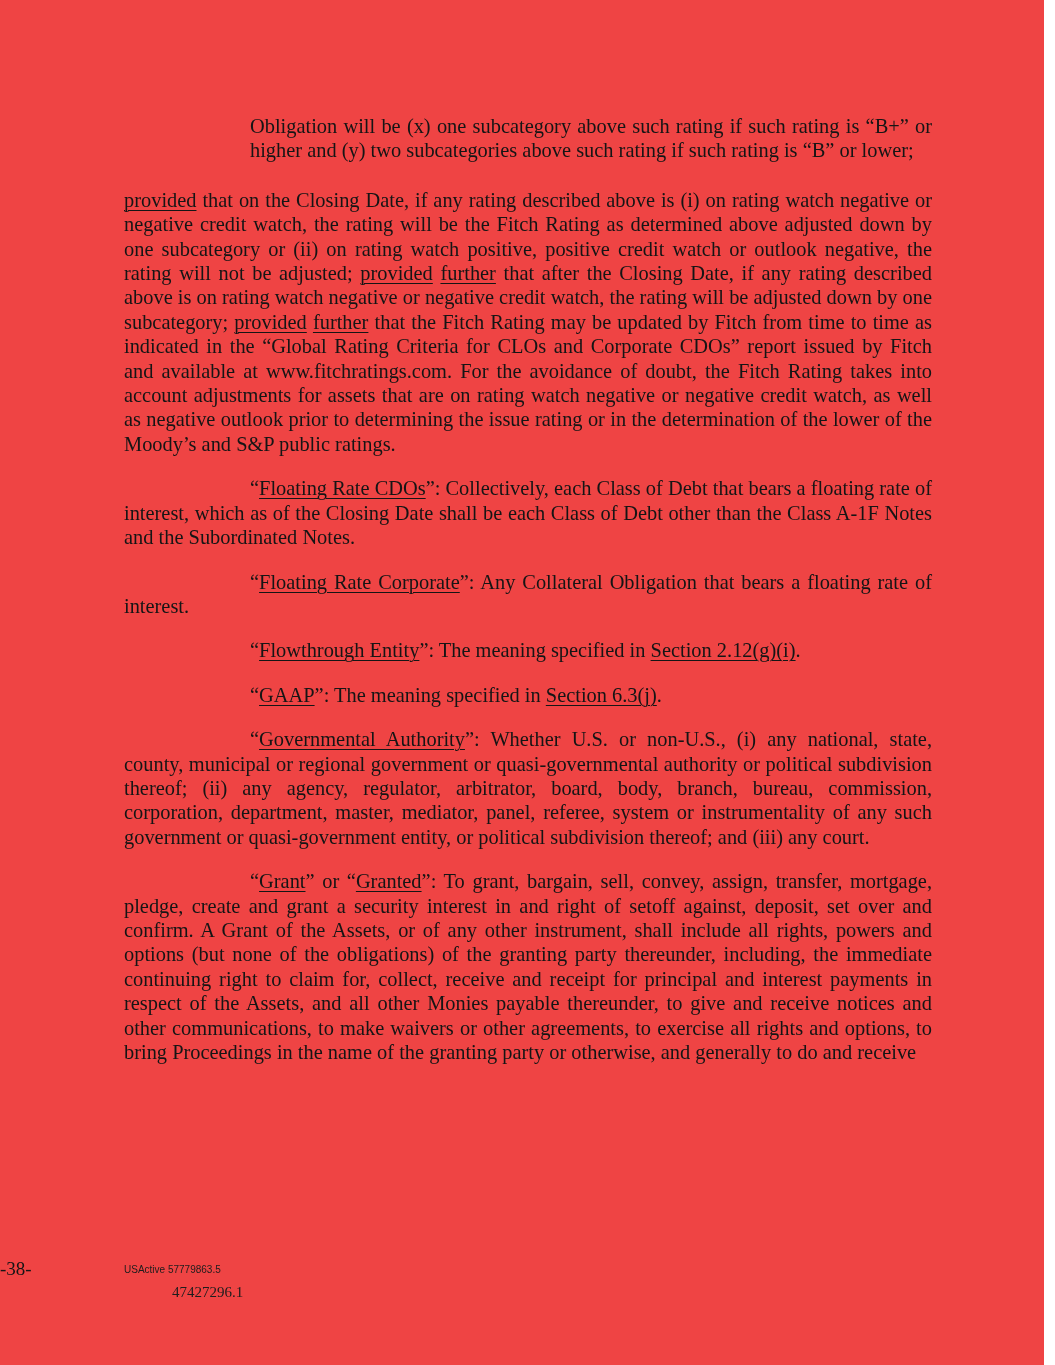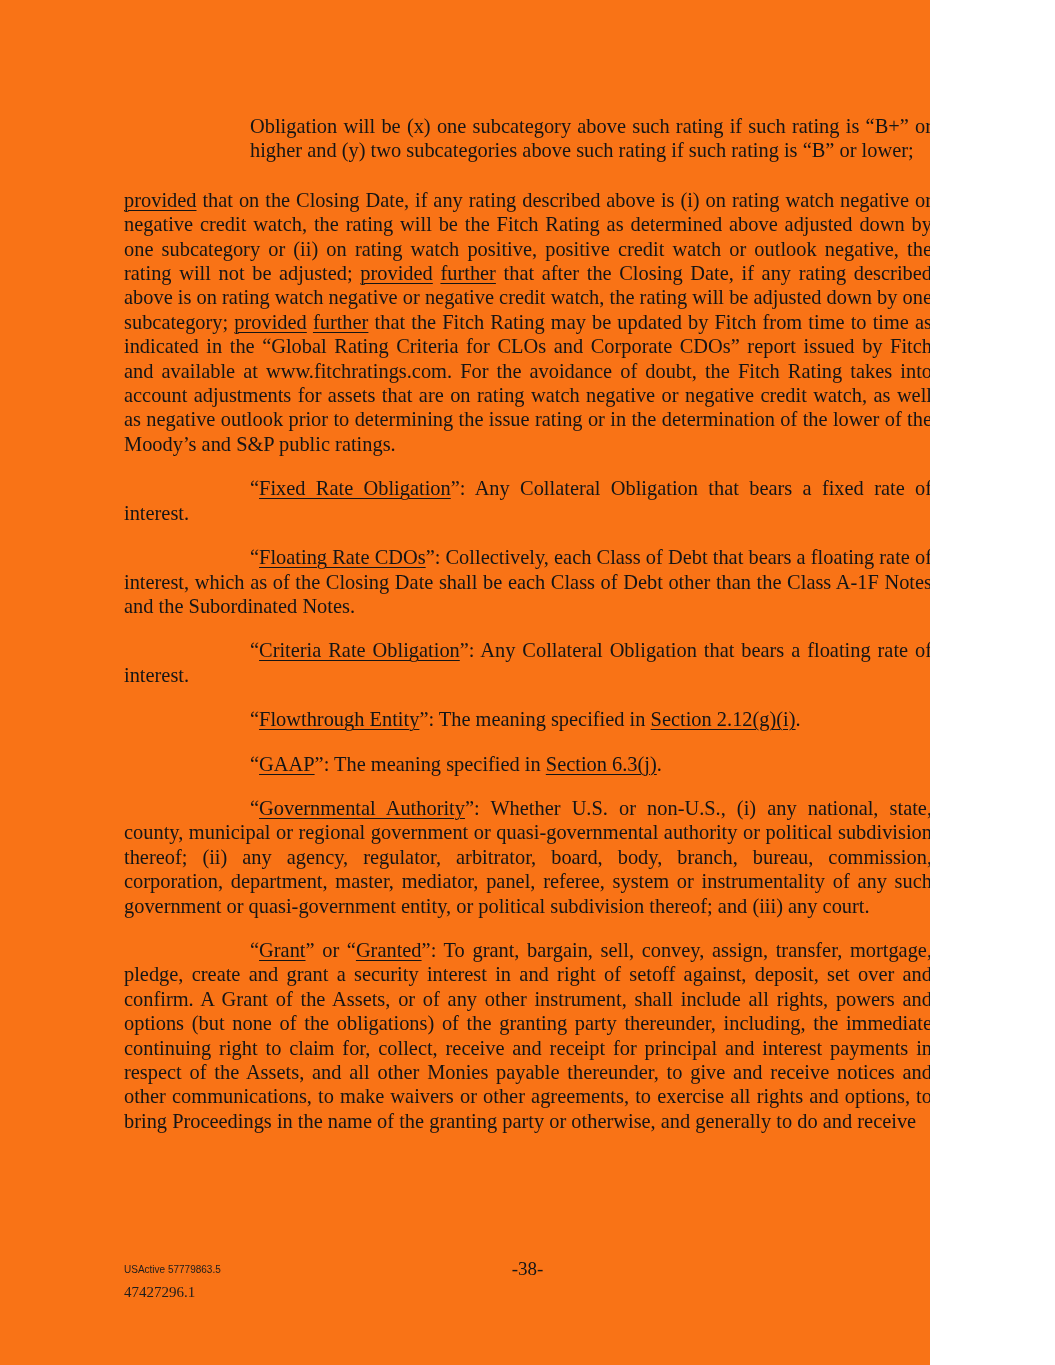--- a/index.html
+++ b/index.html
@@ -1,20 +1,20 @@
 <!DOCTYPE html>
 <html><head>
 <meta charset="utf-8">
 <style>
   html, body { margin: 0; padding: 0; background: #ffffff; }
   .page {
     position: relative;
-    width: 930px;
+    width: 1044px;
     height: 1365px;
-    background: #f97316;
+    background: #ef4444;
     overflow: hidden;
     font-family: "Liberation Serif", "DejaVu Serif", serif;
     color: #151515;
   }
   .doc-body {
     position: absolute;
     left: 124px;
     top: 114px;
     width: 808px;
     font-size: 20.4px;
@@ -48,41 +48,41 @@
     font-size: 10px;
     line-height: 16px;
     color: #1d1d1d;
   }
   .footer-doc-id-2 {
     font-family: "Liberation Serif", "DejaVu Serif", serif;
     font-size: 15px;
     line-height: 16px;
     margin-top: 6px;
     color: #1d1d1d;
+    margin-left: 48px;
   }
   .page-number {
     position: absolute;
     left: 0;
     top: 1258px;
     width: 1055px;
-    text-align: center;
+    text-align: left;
     font-size: 19px;
     color: #151515;
   }
 </style>
 </head>
 <body>
 
 <div class="page">
   <main class="doc-body">
       <p class="blockquote"><span>Obligation will be (x) one subcategory above such rating if such rating is “B+” or higher and (y) two subcategories above such rating if such rating is “B” or lower;</span></p>
       <p class="flush"><span class="u">provided</span><span> that on the Closing Date, if any rating described above is (i) on rating watch negative or negative credit watch, the rating will be the Fitch Rating as determined above adjusted down by one subcategory or (ii) on rating watch positive, positive credit watch or outlook negative, the rating will not be adjusted; </span><span class="u">provided</span><span> </span><span class="u">further</span><span> that after the Closing Date, if any rating described above is on rating watch negative or negative credit watch, the rating will be adjusted down by one subcategory; </span><span class="u">provided</span><span> </span><span class="u">further</span><span> that the Fitch Rating may be updated by Fitch from time to time as indicated in the “Global Rating Criteria for CLOs and Corporate CDOs” report issued by Fitch and available at www.fitchratings.com.  For the avoidance of doubt, the Fitch Rating takes into account adjustments for assets that are on rating watch negative or negative credit watch, as well as negative outlook prior to determining the issue rating or in the determination of the lower of the Moody’s and S&amp;P public ratings.</span></p>
-      <p class="indent"><span>“</span><span class="u">Fixed Rate Obligation</span><span>”:  Any Collateral Obligation that bears a fixed rate of interest.</span></p>
       <p class="indent"><span>“</span><span class="u">Floating Rate CDOs</span><span>”:  Collectively, each Class of Debt that bears a floating rate of interest, which as of the Closing Date shall be each Class of Debt other than the Class A-1F Notes and the Subordinated Notes.</span></p>
-      <p class="indent"><span>“</span><span class="u">Criteria Rate Obligation</span><span>”:  Any Collateral Obligation that bears a floating rate of interest.</span></p>
+      <p class="indent"><span>“</span><span class="u">Floating Rate Corporate</span><span>”:  Any Collateral Obligation that bears a floating rate of interest.</span></p>
       <p class="indent"><span>“</span><span class="u">Flowthrough Entity</span><span>”:  The meaning specified in </span><span class="u">Section 2.12(g)(i)</span><span>.</span></p>
       <p class="indent"><span>“</span><span class="u">GAAP</span><span>”:  The meaning specified in </span><span class="u">Section 6.3(j)</span><span>.</span></p>
       <p class="indent"><span>“</span><span class="u">Governmental Authority</span><span>”:  Whether U.S. or non-U.S., (i) any national, state, county, municipal or regional government or quasi-governmental authority or political subdivision thereof; (ii) any agency, regulator, arbitrator, board, body, branch, bureau, commission, corporation, department, master, mediator, panel, referee, system or instrumentality of any such government or quasi-government entity, or political subdivision thereof; and (iii) any court.</span></p>
       <p class="indent"><span>“</span><span class="u">Grant</span><span>” or “</span><span class="u">Granted</span><span>”:  To grant, bargain, sell, convey, assign, transfer, mortgage, pledge, create and grant a security interest in and right of setoff against, deposit, set over and confirm.  A Grant of the Assets, or of any other instrument, shall include all rights, powers and options (but none of the obligations) of the granting party thereunder, including, the immediate continuing right to claim for, collect, receive and receipt for principal and interest payments in respect of the Assets, and all other Monies payable thereunder, to give and receive notices and other communications, to make waivers or other agreements, to exercise all rights and options, to bring Proceedings in the name of the granting party or otherwise, and generally to do and receive</span></p>
     </main>
 
   <div class="footer-left">
     <div class="footer-doc-id-1">USActive 57779863.5</div>
     <div class="footer-doc-id-2">47427296.1</div>
   </div>

